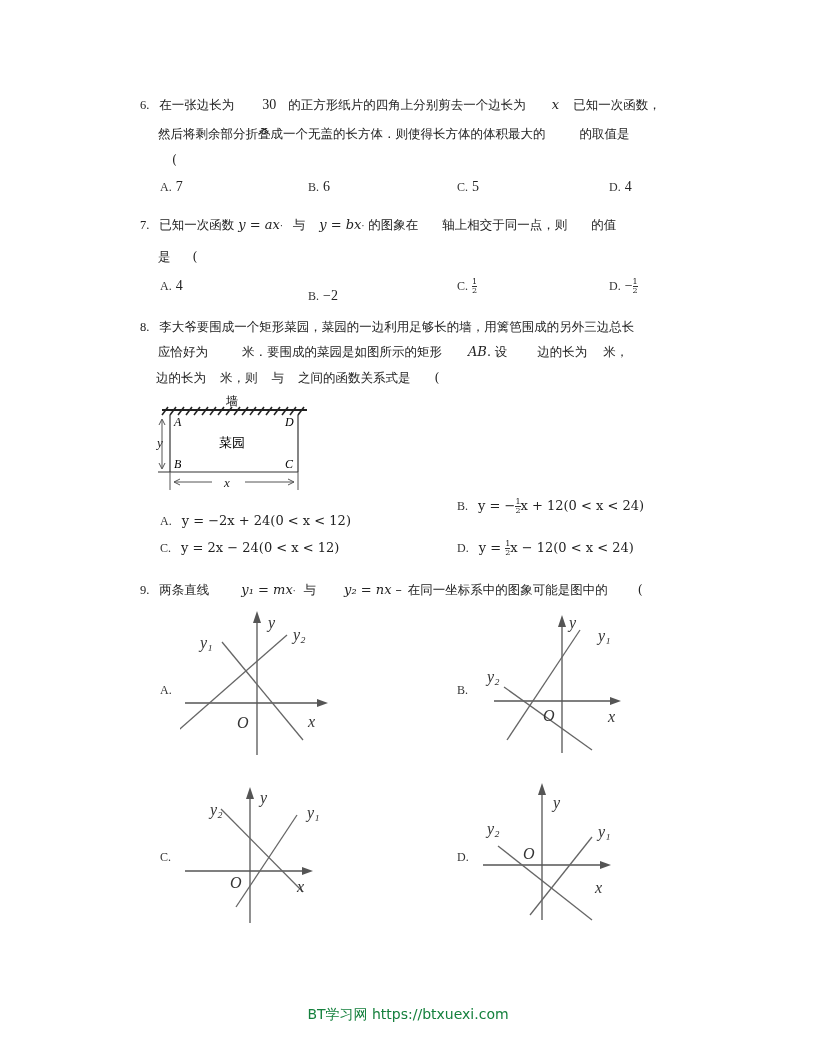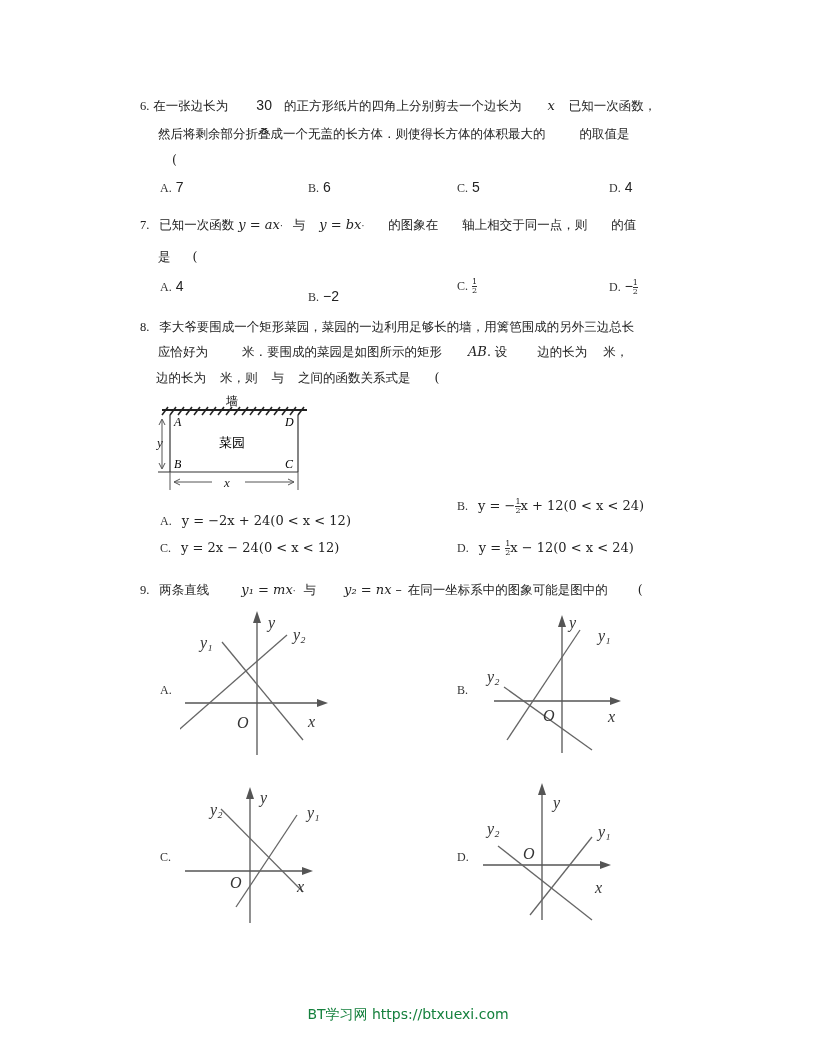--- a/index.html
+++ b/index.html
@@ -2,34 +2,34 @@
 <html><head>
 <meta charset="utf-8">
 <style>
   html, body { margin: 0; padding: 0; background: #ffffff; }
   body { width: 816px; height: 1056px; position: relative; overflow: hidden;
          font-family: "DejaVu Serif", serif; color: #222; }
   .abs { position: absolute; }
   .q { font-size: 12.5px; line-height: 16px; white-space: nowrap; }
   .serif { font-family: "Liberation Serif", serif; }
   .math { font-family: "DejaVu Serif", serif; font-style: italic; font-size: 13px; }
-  .num { font-family: Liberation Sans, sans-serif; font-size: 14px; }
+  .num { font-family: Liberation Serif, serif; font-size: 14px; }
   .opt-label { font-family: "Liberation Serif", serif; font-size: 12px; color: #333; }
   .frac { display: inline-block; vertical-align: middle; text-align: center; font-size: 8px; line-height: 8px; font-style: normal; }
   .frac span { display: block; }
   .footer { font-family: "DejaVu Sans", sans-serif; font-size: 14px; color: #15803d; }
   svg text { font-family: "Liberation Serif", serif; }
 </style>
 </head>
 <body>
 
 <div>
   <div class="abs q" style="left:140px; top:97px;">
     <span class="serif">6.</span>
-    <span style="margin-left:0">在一张边长为</span>
+    <span style="margin-left:6px">在一张边长为</span>
     <span class="num" style="margin-left:24px">30</span>
     <span style="margin-left:8px">的正方形纸片的四角上分别剪去一个边长为</span>
     <span class="math" style="margin-left:22px">x</span>
     <span style="margin-left:10px">已知一次函数，</span>
   </div>
   <div class="abs q" style="left:158px; top:126px;">
     <span>然后将剩余部分折叠成一个无盖的长方体．则使得长方体的体积最大的</span>
     <span style="margin-left:30px">的取值是</span>
   </div>
   <div class="abs q" style="left:172px; top:152px;">(</div>
@@ -47,21 +47,21 @@
   </div>
 </div>
 
 <div>
   <div class="abs q" style="left:140px; top:217px;">
     <span class="serif">7.</span>
     <span style="margin-left:6px">已知一次函数</span>
     <span class="math" style="">y = ax</span><span style="font-size:9px">·</span>
     <span style="margin-left:6px">与</span>
     <span class="math" style="margin-left:10px">y = bx</span><span style="font-size:9px">·</span>
-    <span style="margin-left:20px">的图象在</span>
+    <span style="margin-left:0">的图象在</span>
     <span style="margin-left:20px">轴上相交于同一点，则</span>
     <span style="margin-left:20px">的值</span>
   </div>
   <div class="abs q" style="left:158px; top:249px;">
     <span>是</span>
     <span style="margin-left:18px">(</span>
   </div>
   <div class="abs q" style="left:160px; top:278px;">
     <span class="opt-label">A.</span> <span class="num">4</span>
   </div>

